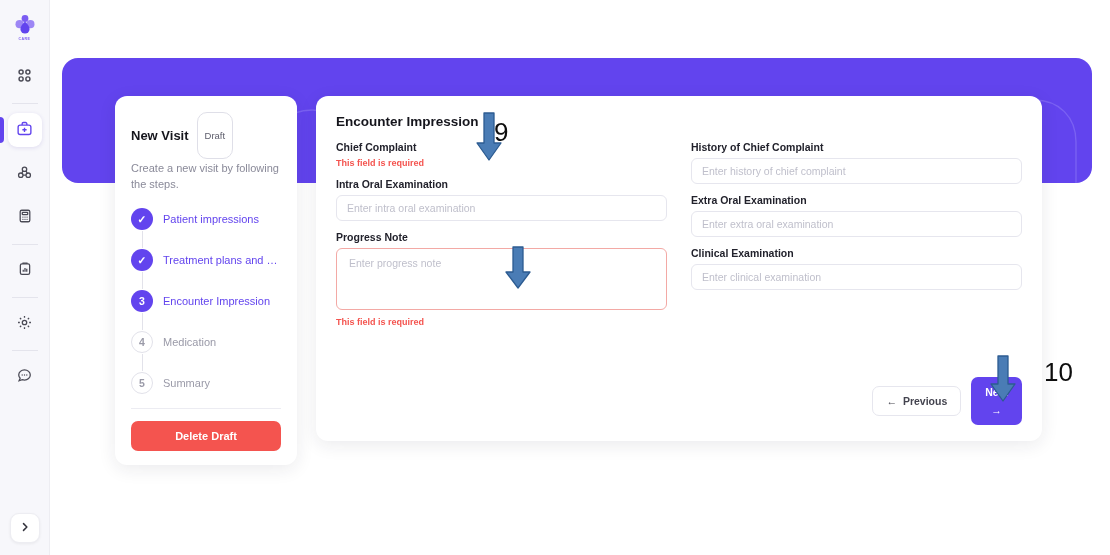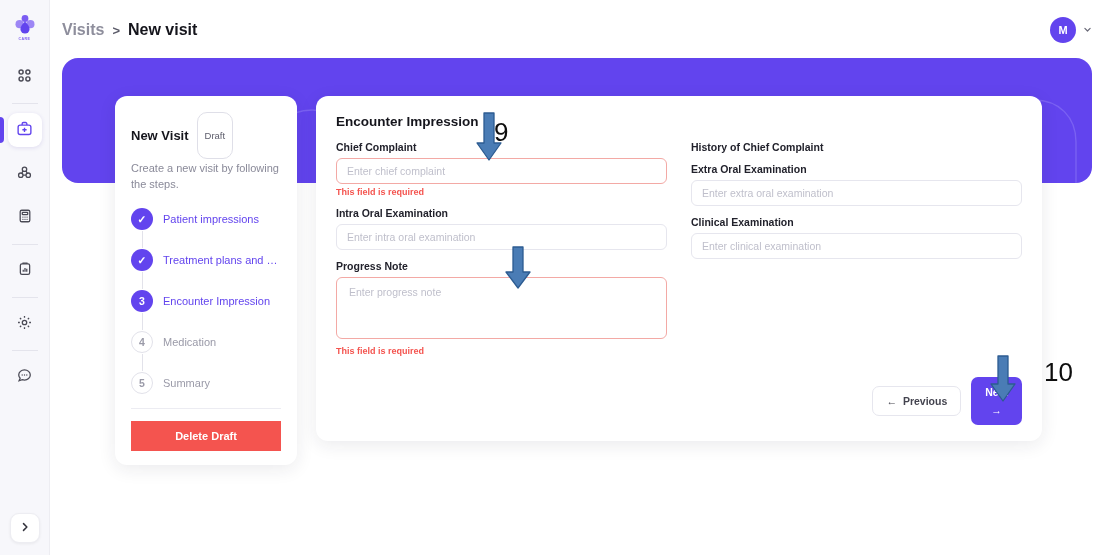--- a/index.html
+++ b/index.html
@@ -93,21 +93,21 @@
   .step-dot.done { background: #6244ee; color: #fff; }
   .step-dot.current { background: #6244ee; color: #fff; }
   .step-dot.todo { background: #fff; border: 1.3px solid #e2e2ea; color: #9a9aa8; }
   .step-label { font-size: 11px; color: #9a9aa8; white-space: nowrap;
                 overflow: hidden; text-overflow: ellipsis; max-width: 128px; }
   .step-label.active { color: #6244ee; font-weight: normal; }
   .step-conn { width: 1.3px; height: 17px; background: #e2e2ea; margin-left: 10.5px; }
   .sc-div { height: 1px; background: #ececf2; margin: 13px 0 12px; }
   .delete-btn {
     display: block; width: 100%; background: #f4544f; color: #fff;
-    border: none; border-radius: 0; padding: 9px 8px;
+    border: none; border-radius: 7px; padding: 9px 8px;
     font-size: 11px; font-weight: bold; font-family: inherit; cursor: pointer;
   }
 
   
   .form-card {
     position: absolute; left: 316px; top: 96px; width: 726px; height: 345px;
     background: #fff; border-radius: 12px; padding: 18px 20px 16px;
     box-shadow: 0 4px 18px rgba(28,28,60,.09);
   }
   .form-title { font-size: 13.5px; font-weight: bold; color: #15151c; }
@@ -256,35 +256,20 @@
 
     <div class="sb-bottom">
       <span>
         <svg width="12" height="12" viewBox="0 0 16 16" fill="none" stroke="currentColor" stroke-width="2" stroke-linecap="round" stroke-linejoin="round">
           <path d="M6 3.5 10.5 8 6 12.5"></path>
         </svg>
       </span>
     </div>
   </div>
 
-  <div class="header">
-    <div class="breadcrumb">
-      <span class="bc-root">Visits</span>
-      <span class="bc-sep">&gt;</span>
-      <span class="bc-cur">New visit</span>
-    </div>
-    <div class="header-right">
-      <div class="avatar">M</div>
-      <span class="caret">
-        <svg width="9" height="9" viewBox="0 0 12 12" fill="none" stroke="currentColor" stroke-width="1.6" stroke-linecap="round" stroke-linejoin="round">
-          <path d="M2.5 4.5 6 8l3.5-3.5"></path>
-        </svg>
-      </span>
-    </div>
-  </div>
 
   <div class="banner">
     <svg width="1030" height="125" viewBox="0 0 1030 125" aria-hidden="true">
       <g fill="none" stroke="#7a61f2" stroke-width="1.4">
         <path d="M70 125V88c0-22 14-36 36-36s36 14 36 36v37"></path>
         <path d="M210 125V92c0-24 16-40 40-40s40 16 40 40v33"></path>
         <path d="M360 125V86c0-24 16-40 40-40s40 16 40 40v39"></path>
         <path d="M510 125V90c0-23 15-38 38-38s38 15 38 38v35"></path>
         <path d="M660 125V88c0-23 15-38 38-38s38 15 38 38v37"></path>
         <path d="M810 125V90c0-24 16-40 40-40s40 16 40 40v35"></path>
@@ -332,39 +317,39 @@
   </div>
 
   <div class="form-card">
     <div class="form-title">Encounter Impression</div>
 
     <div class="form-cols">
 
       <div class="col">
         <div class="field">
           <div class="field-label">Chief Complaint</div>
-          <input class="inp err" type="text" placeholder="Enter chief complaint" style="">
           <div class="err-msg">This field is required</div>
         </div>
 
         <div class="field">
           <div class="field-label">Intra Oral Examination</div>
           <input class="inp" type="text" placeholder="Enter intra oral examination" style="">
         </div>
 
         <div class="field">
           <div class="field-label">Progress Note</div>
           <textarea class="inp err" placeholder="Enter progress note" style=""></textarea>
           <div class="err-msg">This field is required</div>
         </div>
       </div>
 
       <div class="col">
         <div class="field">
           <div class="field-label">History of Chief Complaint</div>
+          <input class="inp" type="text" placeholder="Enter history of chief complaint" style="">
         </div>
         <div class="field">
           <div class="field-label">Extra Oral Examination</div>
           <input class="inp" type="text" placeholder="Enter extra oral examination" style="">
         </div>
         <div class="field">
           <div class="field-label">Clinical Examination</div>
           <input class="inp" type="text" placeholder="Enter clinical examination" style="">
         </div>
       </div>

